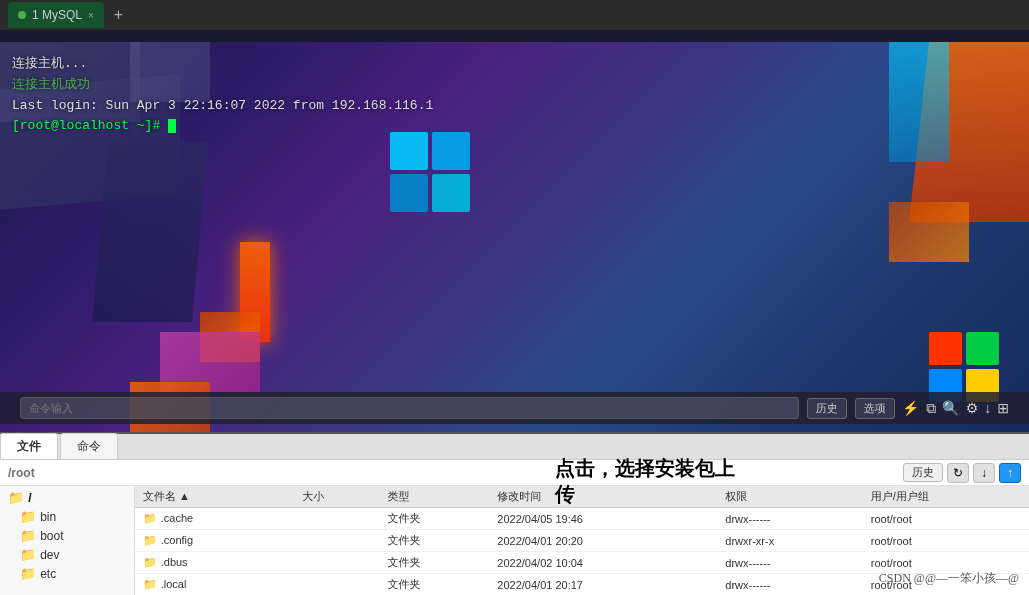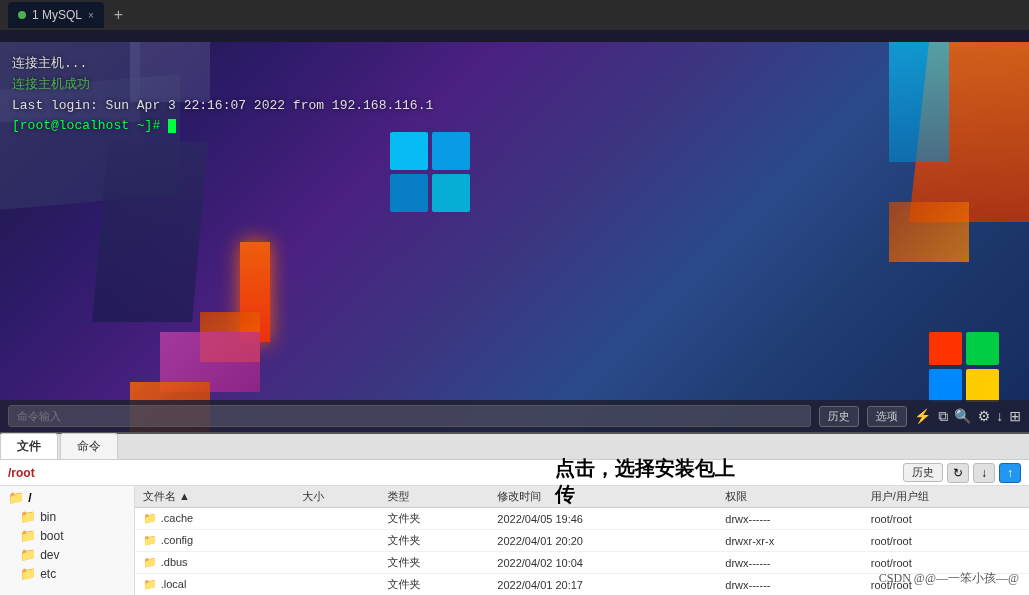--- a/index.html
+++ b/index.html
@@ -10,21 +10,21 @@
       height: 30px;
       background: #2b2b2b;
       display: flex;
       align-items: center;
       padding: 0 8px;
       gap: 4px;
     }
     .tab {
       display: flex;
       align-items: center;
-      background: #0f172a;
+      background: #14532d;
       border-radius: 4px 4px 0 0;
       padding: 4px 10px;
       color: #ccc;
       font-size: 12px;
       gap: 6px;
       height: 26px;
     }
     .tab .dot { width: 8px; height: 8px; background: #4caf50; border-radius: 50%; }
     .tab .close-x { color: #999; font-size: 10px; cursor: pointer; }
     .tab-add { color: #aaa; font-size: 16px; padding: 0 6px; cursor: pointer; }
@@ -53,27 +53,27 @@
       line-height: 1.6;
       text-shadow: 0 0 4px rgba(0,0,0,0.8);
     }
     .terminal-text .green { color: #4caf50; }
     .terminal-text .prompt { color: #00ff41; }
     .cursor { display: inline-block; width: 8px; height: 14px; background: #00ff41; vertical-align: middle; }
 
     
     .terminal-toolbar {
       position: absolute;
-      bottom: 0;
+      bottom: 8px;
       left: 0; right: 0;
       height: 32px;
       background: rgba(30,30,50,0.85);
       display: flex;
       align-items: center;
-      padding: 0 8px;
+      padding: 0 20px;
       gap: 8px;
     }
     .cmd-input-area {
       flex: 1;
       height: 22px;
       background: rgba(255,255,255,0.15);
       border: 1px solid #555;
       border-radius: 3px;
       color: #ccc;
       font-size: 11px;
@@ -120,21 +120,21 @@
     }
     .fm-path-bar {
       display: flex;
       align-items: center;
       background: #fff;
       padding: 3px 8px;
       border-bottom: 1px solid #ddd;
       gap: 8px;
       height: 26px;
     }
-    .fm-path-text { color: #b91c1c; font-size: 12px; font-weight: bold; }
+    .fm-path-text { color: #737373; font-size: 12px; font-weight: bold; }
     .fm-path-actions { margin-left: auto; display: flex; gap: 4px; align-items: center; }
     .fm-action-btn {
       font-size: 11px;
       padding: 1px 8px;
       background: #f0f0f0;
       border: 1px solid #bbb;
       border-radius: 3px;
       cursor: pointer;
       color: #333;
     }

